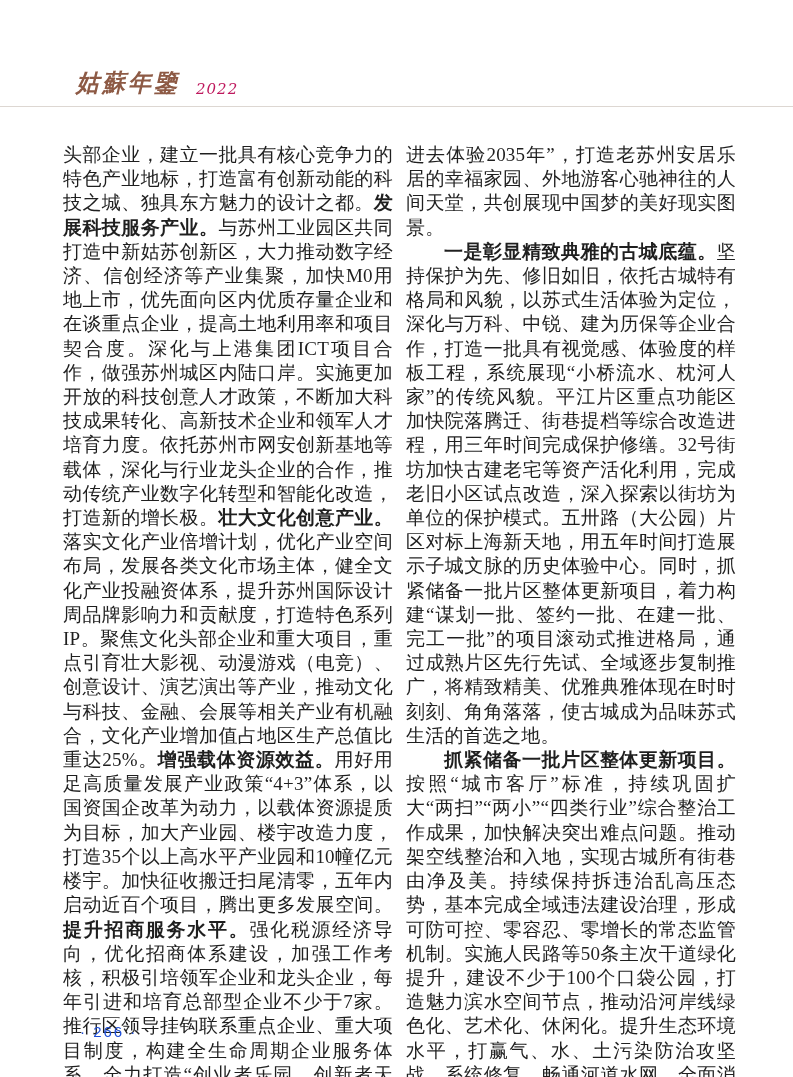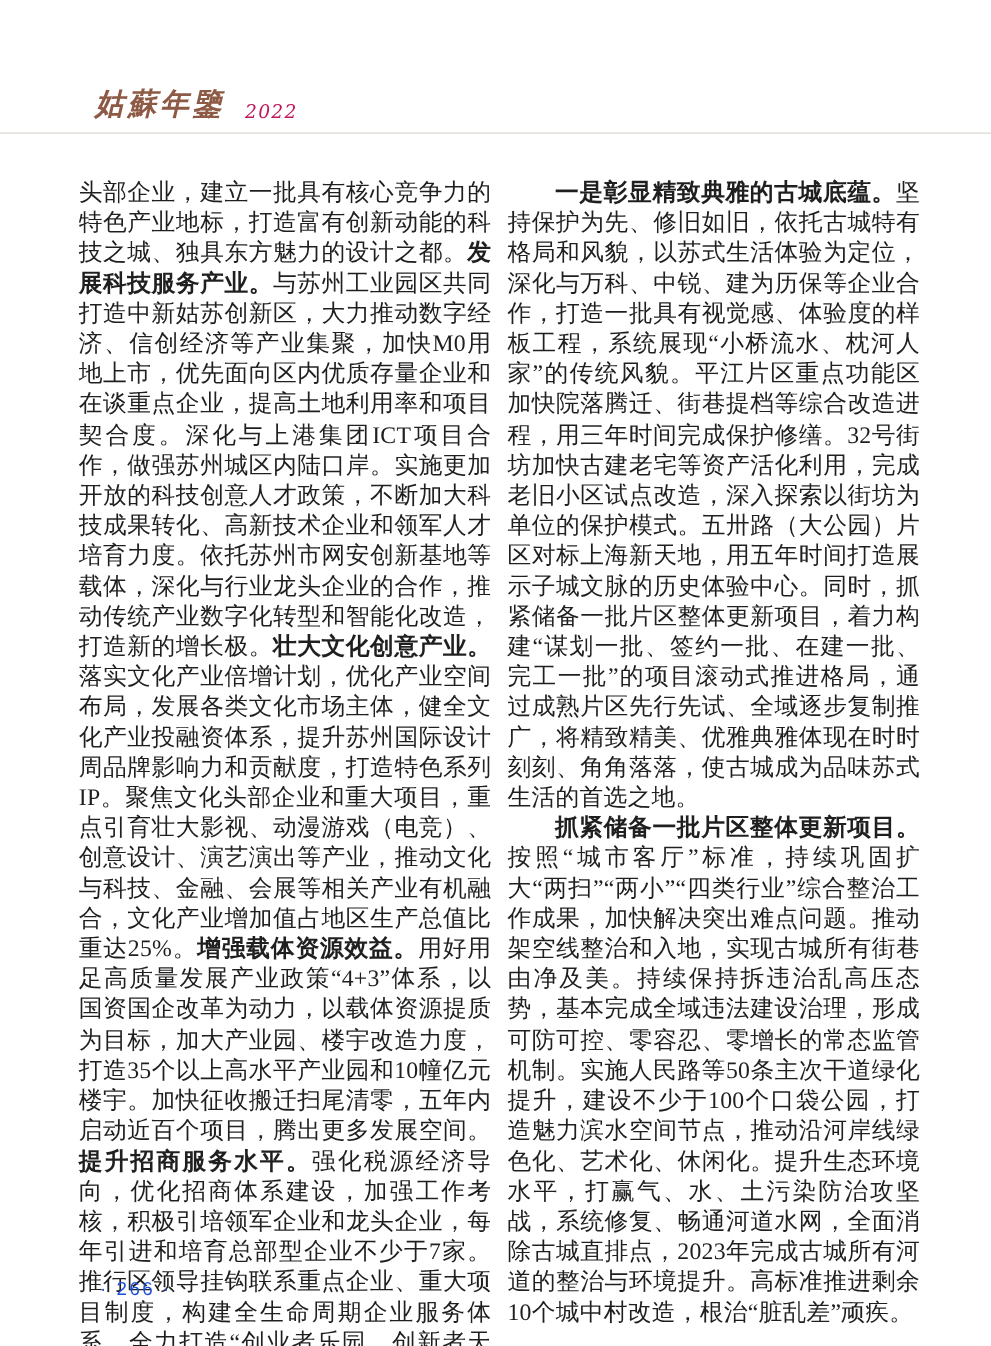--- a/index.html
+++ b/index.html
@@ -62,20 +62,21 @@
     <span class="logo">姑蘇年鑒</span>
     <span class="hdr-year">2022</span>
     <div class="hdr-rule"></div>
   </div>
 
   <div class="columns">
     <div class="col" id="col-left">
         <p class="para"><span class="run">头部企业，建立一批具有核心竞争力的特色产业地标，打造富有创新动能的科技之城、独具东方魅力的设计之都。</span><span class="run bold">发展科技服务产业。</span><span class="run">与苏州工业园区共同打造中新姑苏创新区，大力推动数字经济、信创经济等产业集聚，加快M0用地上市，优先面向区内优质存量企业和在谈重点企业，提高土地利用率和项目契合度。深化与上港集团ICT项目合作，做强苏州城区内陆口岸。实施更加开放的科技创意人才政策，不断加大科技成果转化、高新技术企业和领军人才培育力度。依托苏州市网安创新基地等载体，深化与行业龙头企业的合作，推动传统产业数字化转型和智能化改造，打造新的增长极。</span><span class="run bold">壮大文化创意产业。</span><span class="run">落实文化产业倍增计划，优化产业空间布局，发展各类文化市场主体，健全文化产业投融资体系，提升苏州国际设计周品牌影响力和贡献度，打造特色系列IP。聚焦文化头部企业和重大项目，重点引育壮大影视、动漫游戏（电竞）、创意设计、演艺演出等产业，推动文化与科技、金融、会展等相关产业有机融合，文化产业增加值占地区生产总值比重达25%。</span><span class="run bold">增强载体资源效益。</span><span class="run">用好用足高质量发展产业政策“4+3”体系，以国资国企改革为动力，以载体资源提质为目标，加大产业园、楼宇改造力度，打造35个以上高水平产业园和10幢亿元楼宇。加快征收搬迁扫尾清零，五年内启动近百个项目，腾出更多发展空间。</span><span class="run bold">提升招商服务水平。</span><span class="run">强化税源经济导向，优化招商体系建设，加强工作考核，积极引培领军企业和龙头企业，每年引进和培育总部型企业不少于7家。推行区领导挂钩联系重点企业、重大项目制度，构建全生命周期企业服务体系，全力打造“创业者乐园，创新者天堂”。</span></p>
       </div>
     <div class="col" id="col-right">
+        <p class="para"><span class="run">进去体验2035年”，打造老苏州安居乐居的幸福家园、外地游客心驰神往的人间天堂，共创展现中国梦的美好现实图景。</span></p>
         <p class="para indent"><span class="run bold">一是彰显精致典雅的古城底蕴。</span><span class="run">坚持保护为先、修旧如旧，依托古城特有格局和风貌，以苏式生活体验为定位，深化与万科、中锐、建为历保等企业合作，打造一批具有视觉感、体验度的样板工程，系统展现“小桥流水、枕河人家”的传统风貌。平江片区重点功能区加快院落腾迁、街巷提档等综合改造进程，用三年时间完成保护修缮。32号街坊加快古建老宅等资产活化利用，完成老旧小区试点改造，深入探索以街坊为单位的保护模式。五卅路（大公园）片区对标上海新天地，用五年时间打造展示子城文脉的历史体验中心。同时，抓紧储备一批片区整体更新项目，着力构建“谋划一批、签约一批、在建一批、完工一批”的项目滚动式推进格局，通过成熟片区先行先试、全域逐步复制推广，将精致精美、优雅典雅体现在时时刻刻、角角落落，使古城成为品味苏式生活的首选之地。</span></p>
         <p class="para indent"><span class="run bold">抓紧储备一批片区整体更新项目。</span><span class="run">按照“城市客厅”标准，持续巩固扩大“两扫”“两小”“四类行业”综合整治工作成果，加快解决突出难点问题。推动架空线整治和入地，实现古城所有街巷由净及美。持续保持拆违治乱高压态势，基本完成全域违法建设治理，形成可防可控、零容忍、零增长的常态监管机制。实施人民路等50条主次干道绿化提升，建设不少于100个口袋公园，打造魅力滨水空间节点，推动沿河岸线绿色化、艺术化、休闲化。提升生态环境水平，打赢气、水、土污染防治攻坚战，系统修复、畅通河道水网，全面消除古城直排点，2023年完成古城所有河道的整治与环境提升。高标准推进剩余10个城中村改造，根治“脏乱差”顽疾。</span></p>
       </div>
   </div>
 
   <div class="pageno">· 266 ·</div>
 
 </div>
 
 </body></html>

